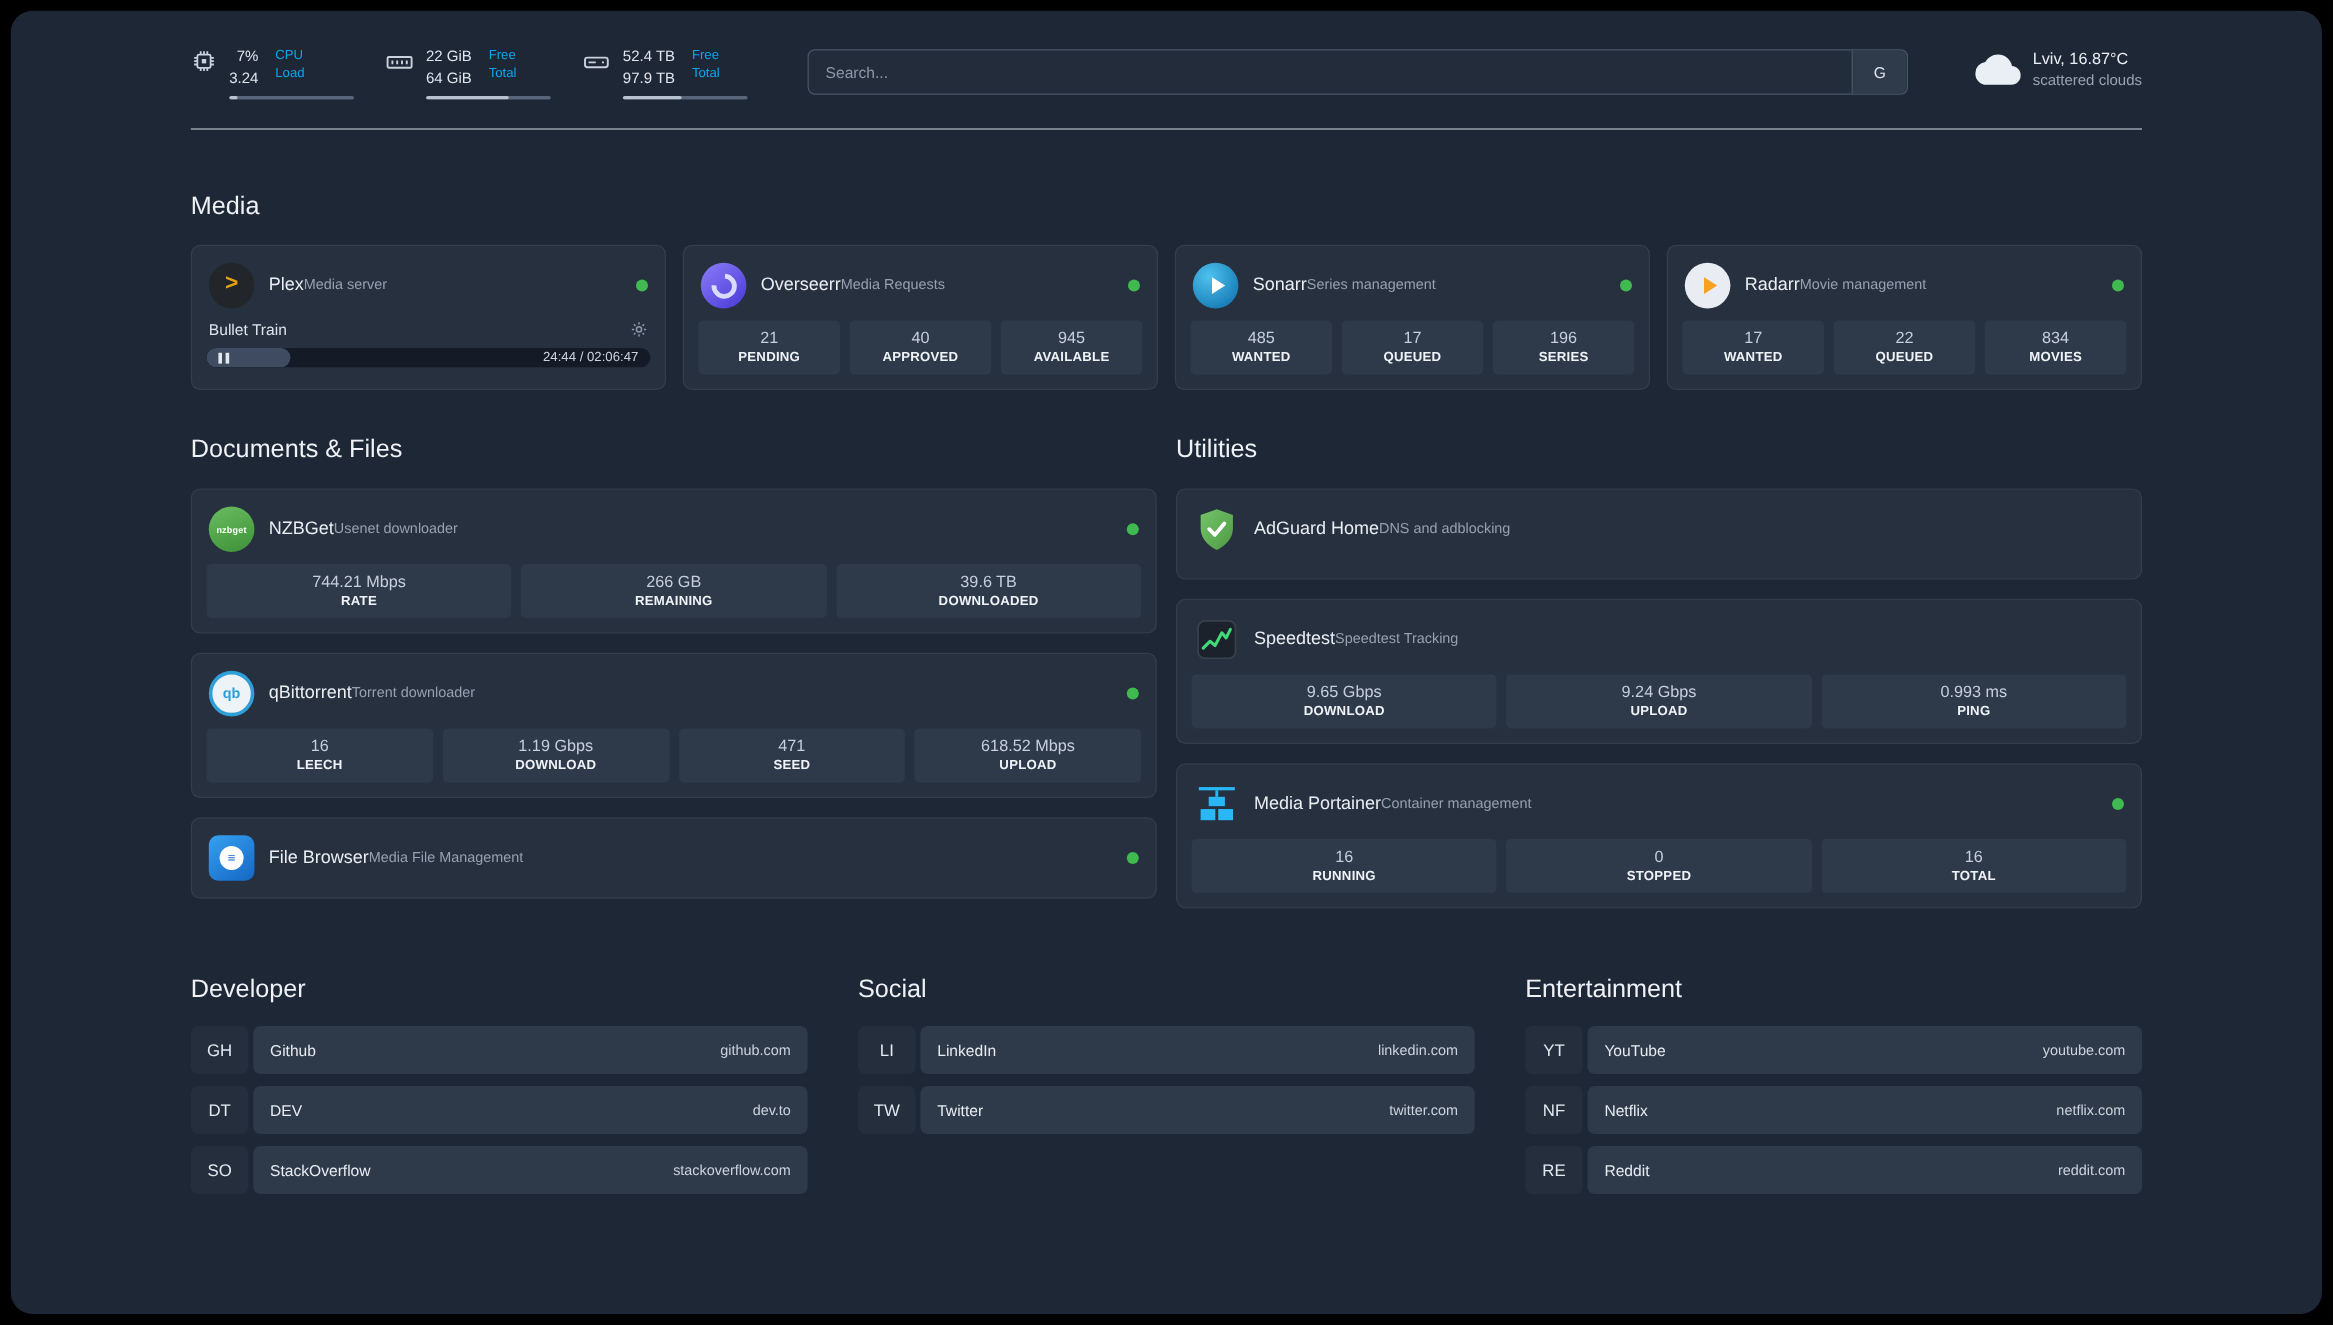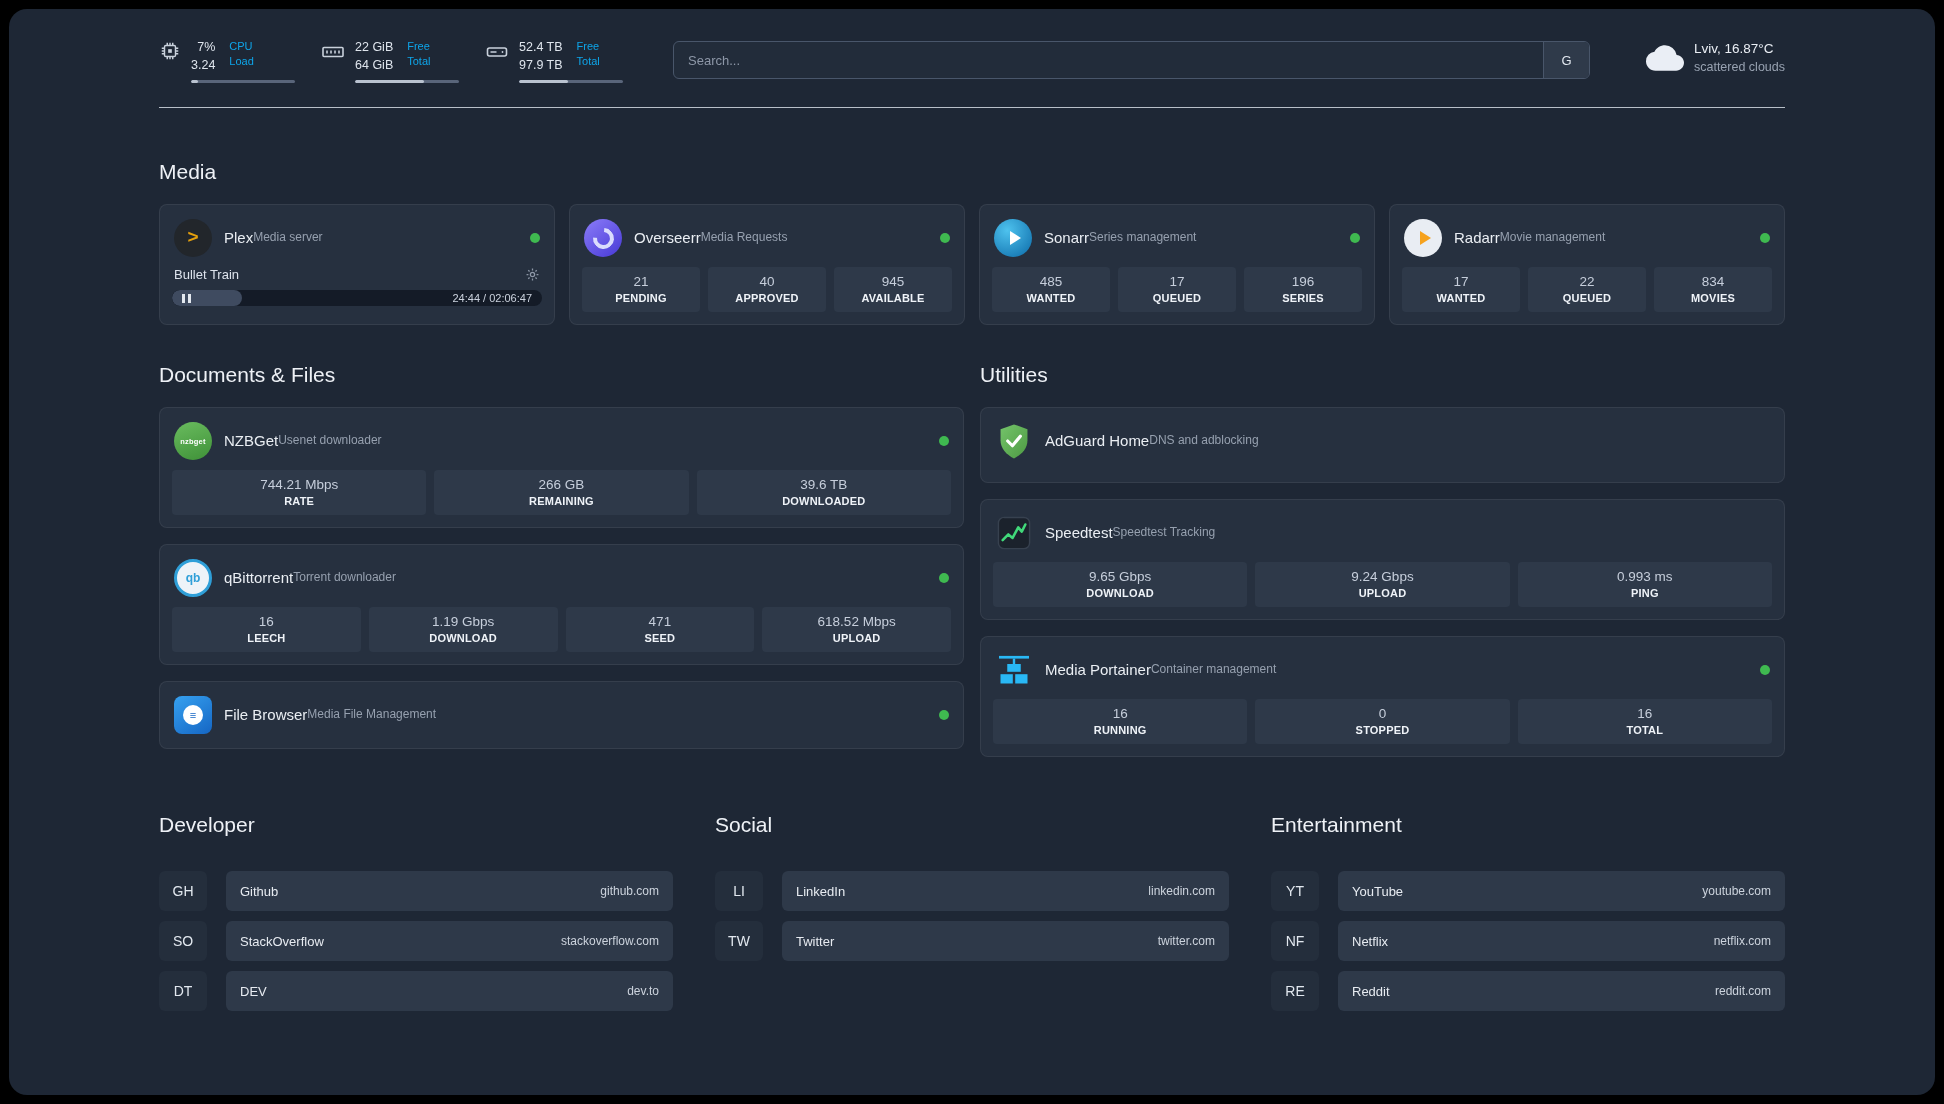--- a/index.html
+++ b/index.html
@@ -73,22 +73,22 @@
   .ic-nzbget{background:linear-gradient(160deg,#6abc5f,#3f9138);}
   .ic-nzbget span{color:#fff;font-size:7.5px;font-weight:bold;letter-spacing:.2px;}
   .ic-qb{background:#eef3f8;border:3px solid #2f9fd8;}
   .ic-qb span{color:#2f9fd8;font-size:12px;font-weight:bold;}
   .ic-fb{width:38px;height:38px;border-radius:8px;background:linear-gradient(145deg,#36a1f0,#1566c4);display:flex;align-items:center;justify-content:center;}
   .ic-fb .fb-disc{width:20px;height:20px;border-radius:50%;background:#fff;display:flex;align-items:center;justify-content:center;color:#1566c4;font-size:11px;font-weight:bold;}
   .ic-fb .fb-disc::after{content:"≡";}
 
   
   .bm-grid{display:grid;grid-template-columns:1fr 1fr 1fr;gap:0 42px;margin-top:16px;padding-bottom:60px;}
-  .bm-col .section-title{margin-top:40px;margin-bottom:34px;}
-  .bm-row{display:flex;gap:19px;margin-bottom:10px;height:40px;}
+  .bm-col .section-title{margin-top:40px;margin-bottom:18px;}
+  .bm-row{display:flex;gap:4px;margin-bottom:10px;height:40px;}
   .bm-abbr{width:48px;flex:none;background:#242e3c;border-radius:6px;display:flex;align-items:center;justify-content:center;color:#e2e8ef;font-size:14px;cursor:pointer;}
   .bm-pill{flex:1;background:#2e3949;border-radius:6px;display:flex;align-items:center;justify-content:space-between;padding:0 14px;cursor:pointer;}
   .bm-name{font-size:13px;color:#e7ebf1;}
   .bm-url{font-size:12px;color:#ccd3dd;}
 </style>
 </head>
 <body>
 
 <div class="dash">
 
@@ -484,31 +484,31 @@
         <h2 class="section-title">Developer</h2>
         <div>
             <div class="bm-row">
               <div class="bm-abbr">GH</div>
               <div class="bm-pill">
                 <span class="bm-name">Github</span>
                 <span class="bm-url">github.com</span>
               </div>
             </div>
             <div class="bm-row">
+              <div class="bm-abbr">DT</div>
+              <div class="bm-pill">
+                <span class="bm-name">DEV</span>
+                <span class="bm-url">dev.to</span>
+              </div>
+            </div>
+            <div class="bm-row">
               <div class="bm-abbr">SO</div>
               <div class="bm-pill">
                 <span class="bm-name">StackOverflow</span>
                 <span class="bm-url">stackoverflow.com</span>
-              </div>
-            </div>
-            <div class="bm-row">
-              <div class="bm-abbr">DT</div>
-              <div class="bm-pill">
-                <span class="bm-name">DEV</span>
-                <span class="bm-url">dev.to</span>
               </div>
             </div>
           </div>
       </div>
       <div class="bm-col">
         <h2 class="section-title">Social</h2>
         <div>
             <div class="bm-row">
               <div class="bm-abbr">LI</div>
               <div class="bm-pill">

